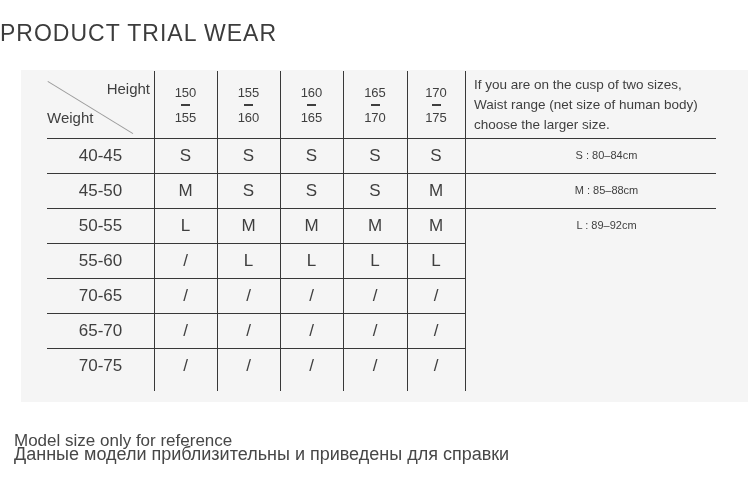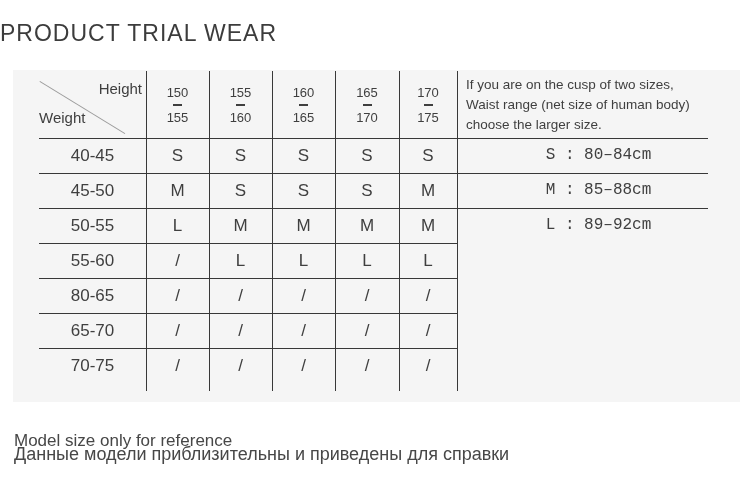--- a/index.html
+++ b/index.html
@@ -1,20 +1,20 @@
 <!DOCTYPE html>
 <html><head>
 <meta charset="utf-8">
 <style>
   html,body{margin:0;padding:0;background:#ffffff;}
   .page{position:relative;width:750px;height:488px;background:#ffffff;overflow:hidden;
         font-family:"Liberation Sans",sans-serif;color:#3f3f3f;}
   .title{position:absolute;top:20px;left:0;width:750px;text-align:left;
          font-size:23px;letter-spacing:1px;color:#3c3c3c;font-weight:400;}
-  .panel{position:absolute;left:13px;top:70px;width:727px;height:332px;background:#f5f5f5;}
+  .panel{position:absolute;left:21px;top:70px;width:727px;height:332px;background:#f5f5f5;}
 
   
   .vline{position:absolute;top:1px;width:1px;height:320px;background:#383838;}
   .hline{position:absolute;height:1px;background:#383838;left:26px;}
   .hline.long{width:669px;}
   .hline.short{width:418px;}
 
   
   .corner{position:absolute;left:26px;top:0;width:107px;height:68px;}
   .diag{position:absolute;left:1px;top:11px;width:100px;height:1px;background:#9c9c9c;
@@ -33,21 +33,21 @@
   .row0{top:68px}.row1{top:103px}.row2{top:138px}.row3{top:173px}
   .row4{top:208px}.row5{top:243px}.row6{top:278px}
 
   .wcell{position:absolute;left:26px;width:107px;height:35px;line-height:35px;
          text-align:center;font-size:17px;}
   .scell{position:absolute;height:35px;line-height:35px;text-align:center;font-size:17px;}
 
   
   .note{position:absolute;left:453px;top:5px;font-size:13.5px;line-height:20px;color:#3f3f3f;}
   .range{position:absolute;left:444px;width:283px;height:35px;line-height:35px;
-         text-align:center;font-size:16px;font-family:Liberation Mono, monospace;}
+         text-align:center;font-size:11px;}
 
   
   .footer-en{position:absolute;left:14px;top:431px;font-size:17px;color:#474747;}
   .footer-ru{position:absolute;left:14px;top:444px;font-size:18px;color:#474747;}
 </style>
 </head>
 <body>
 
 <div class="page">
 
@@ -99,21 +99,21 @@
     <div class="hcell col4">
       <span>170</span>
       <span class="dash"></span>
       <span>175</span>
     </div>
 
     <div class="wcell row0">40-45</div>
     <div class="wcell row1">45-50</div>
     <div class="wcell row2">50-55</div>
     <div class="wcell row3">55-60</div>
-    <div class="wcell row4">80-65</div>
+    <div class="wcell row4">70-65</div>
     <div class="wcell row5">65-70</div>
     <div class="wcell row6">70-75</div>
 
     <div class="scell col0 row0">S</div>
     <div class="scell col1 row0">S</div>
     <div class="scell col2 row0">S</div>
     <div class="scell col3 row0">S</div>
     <div class="scell col4 row0">S</div>
 
     <div class="scell col0 row1">M</div>

